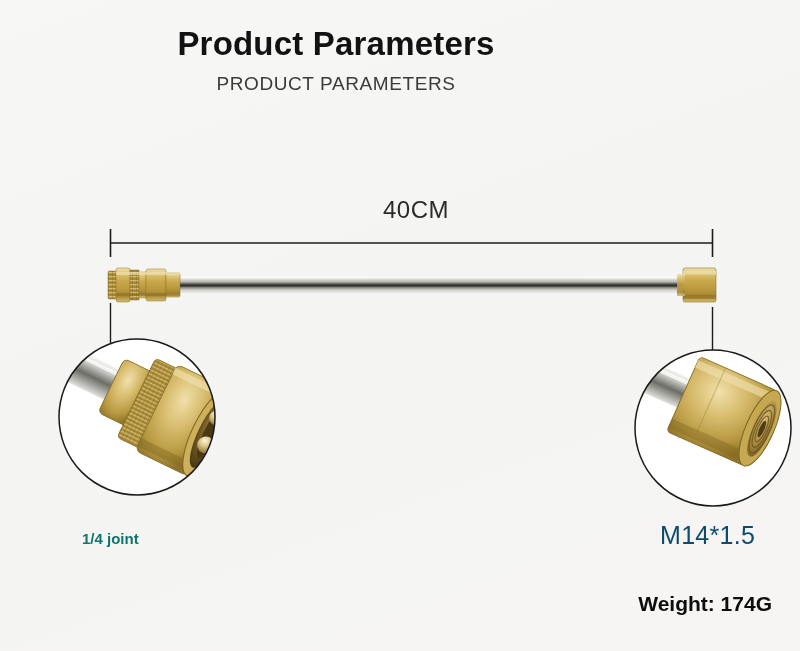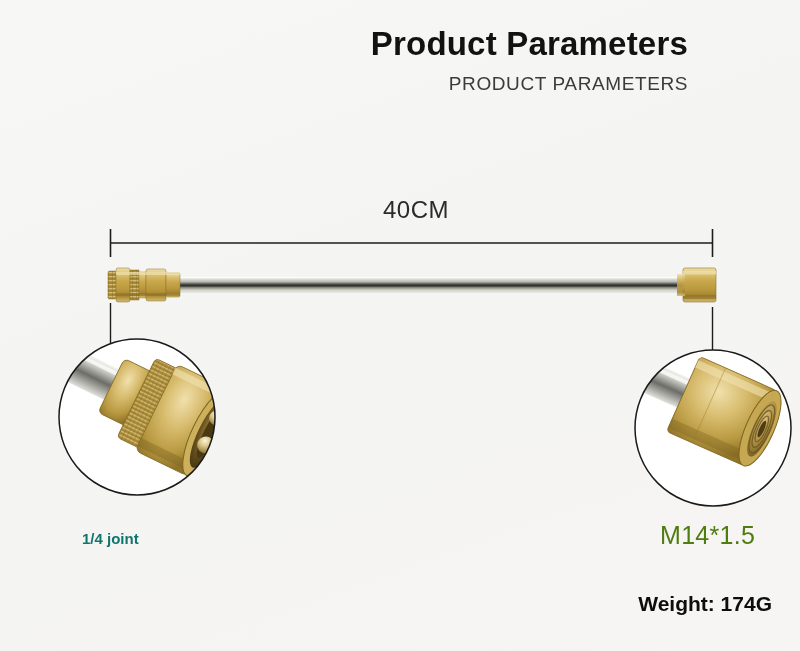--- a/index.html
+++ b/index.html
@@ -17,23 +17,23 @@
   .page {
     position: absolute;
     inset: 0;
     background: linear-gradient(160deg, #f7f7f6 0%, #f4f4f3 45%, #f6f5f4 100%);
   }
 
   
   .header {
     position: absolute;
     top: 0;
-    left: 16px;
+    left: 0;
     width: 672px;
-    text-align: right;
+    text-align: center;
   }
   .title {
     margin: 0;
     padding-top: 26px;
     font-size: 33px;
     font-weight: bold;
     color: #121212;
     letter-spacing: 0.2px;
     line-height: 1.1;
   }
@@ -80,21 +80,21 @@
     top: 530px;
     font-size: 15px;
     font-weight: bold;
     color: #0f766e;
   }
   .label-right {
     left: 644px;
     top: 521px;
     font-size: 25px;
     font-weight: normal;
-    color: #4d7c0f;
+    color: #0c4a6e;
     letter-spacing: 0.3px;
   }
   .label-weight {
     right: 28px;
     top: 592px;
     font-size: 21px;
     font-weight: bold;
     color: #0d0d0d;
     text-align: right;
   }

